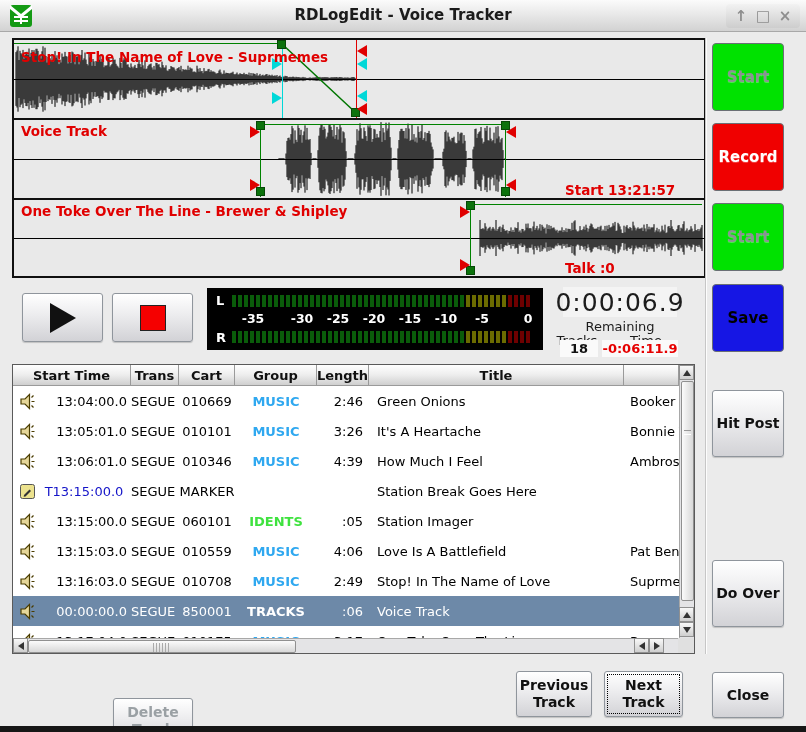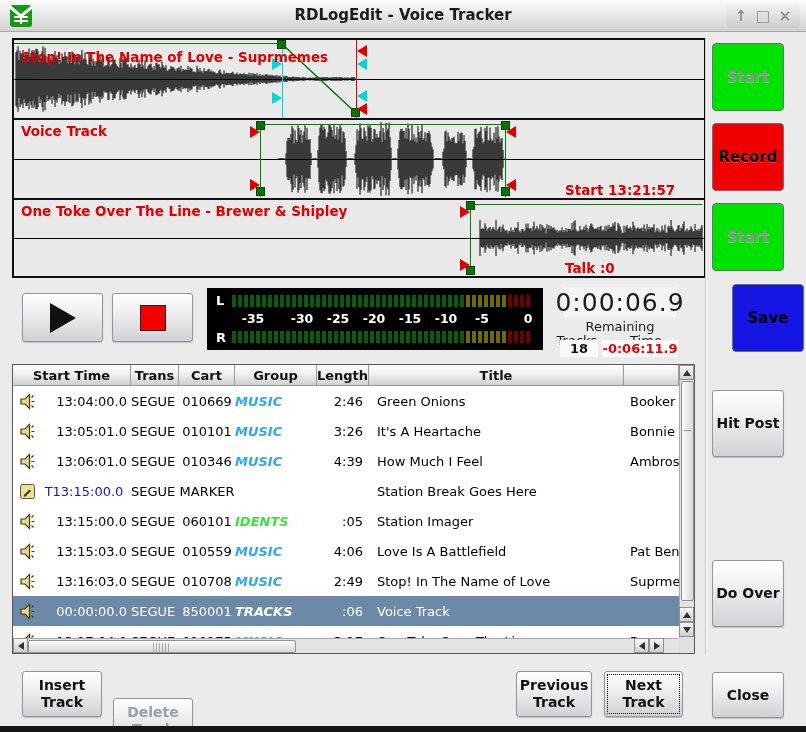--- a/index.html
+++ b/index.html
@@ -76,21 +76,21 @@
   .lrows { position:absolute; left:0; top:21px; width:666px; height:252px; overflow:hidden; background:#fff; }
   .lrow { display:flex; height:30px; align-items:center; font-size:13px; color:#000; background:#fff; }
   .lrow.sel { background:#6d89a8; color:#fff; }
   .c { overflow:hidden; white-space:nowrap; }
   .ci  { width:28px; display:flex; justify-content:center; }
   .ct  { width:90px; text-align:right; padding-right:4px; }
   .ct.mk { color:#1414c8;text-align:center; }
   .lrow.sel .ct { color:#fff; }
   .ctr { width:48px; text-align:left; }
   .cc  { width:56px; text-align:center; }
-  .cg  { width:82px; text-align:left;font-style:italic; }
+  .cg  { width:82px; text-align:center; }
   .cg.gb { font-weight:bold; }
   .cle { width:52px; text-align:right; padding-right:6px; }
   .cti { width:255px; padding-left:8px; }
   .ca  { width:55px; padding-left:6px; }
 
   
   .vscroll { position:absolute; right:0; top:0; width:15px; height:273px; background:#e4e4e6; border-left:1px solid #a8a8a8; }
   .hscroll { position:absolute; left:0; bottom:0; width:666px; height:15px; background:#e4e4e6; border-top:1px solid #a8a8a8; }
   .sbtn { position:absolute; width:15px; height:15px; background:linear-gradient(180deg,#f8f8f8,#cfcfcf);
     border:1px solid #909090; display:flex; align-items:center; justify-content:center; }
@@ -106,22 +106,22 @@
   .hthumb { position:absolute; top:1px; left:15px; width:268px; height:13px;
     background:linear-gradient(180deg,#fbfbfb,#d8d8d8); border:1px solid #909090; border-radius:2px; }
   .grip { position:absolute; left:50%; top:2px; width:18px; height:9px; transform:translateX(-50%);
     background:repeating-linear-gradient(90deg,#aaa 0 1px,transparent 1px 3px); }
   .corner { position:absolute; right:0; bottom:0; width:16px; height:15px; background:#e0e0e0; }
 
   
   .side-btn { position:absolute; left:712px; width:72px; border:1px solid #6a6f75; border-radius:4px;
     display:flex; align-items:center; justify-content:center; font-weight:bold; font-size:15px; }
   .b-green { background:#00e200; color:#8b9193; text-shadow:0 1px 0 rgba(255,255,255,.3); }
-  .b-red   { background:#f00000; color:#000000; text-shadow:0 1px 0 rgba(255,255,255,.25); }
-  .b-blue  { background:#1616e4; color:#000;margin-left:20px; }
+  .b-red   { background:#f00000; color:#ffffff; text-shadow:0 1px 0 rgba(255,255,255,.25); }
+  .b-blue  { background:#1616e4; color:#000; }
   .big-btn { font-size:14px; }
   .disabled { color:#9aa0a4 !important; }
   .focused { outline:1px dotted #000; outline-offset:-4px; }
   .divider { position:absolute; left:705px; top:38px; width:2px; height:616px;
     border-left:1px solid #c6c6c6; border-right:1px solid #fdfdfd; }
   .bottom-edge { position:absolute; left:0; top:726px; width:806px; height:6px; background:#161616; }
 </style>
 </head>
 <body>
 
@@ -513,20 +513,19 @@
 
   <div class="divider"></div>
 
   <div class="side-btn b-green" style="top:43px;height:68px">Start</div>
   <div class="side-btn b-red" style="top:123px;height:68px">Record</div>
   <div class="side-btn b-green" style="top:203px;height:68px">Start</div>
   <div class="side-btn b-blue" style="top:284px;height:68px">Save</div>
   <div class="btn-gray big-btn" style="position:absolute;left:712px;top:390px;width:72px;height:67px">Hit Post</div>
   <div class="btn-gray big-btn" style="position:absolute;left:712px;top:560px;width:72px;height:67px">Do Over</div>
 
-  <div class="btn-gray" style="position:absolute;left:22px;top:671px;width:80px;height:46px">Insert Track</div>
   <div class="btn-gray disabled" style="position:absolute;left:113px;top:698px;width:80px;height:46px">Delete Track</div>
   <div class="btn-gray" style="position:absolute;left:516px;top:671px;width:76px;height:46px">Previous Track</div>
   <div class="btn-gray focused" style="position:absolute;left:604px;top:671px;width:79px;height:46px">Next Track</div>
   <div class="btn-gray" style="position:absolute;left:712px;top:672px;width:72px;height:46px">Close</div>
 
   <div class="bottom-edge"></div>
 </div>
 
 </body></html>

